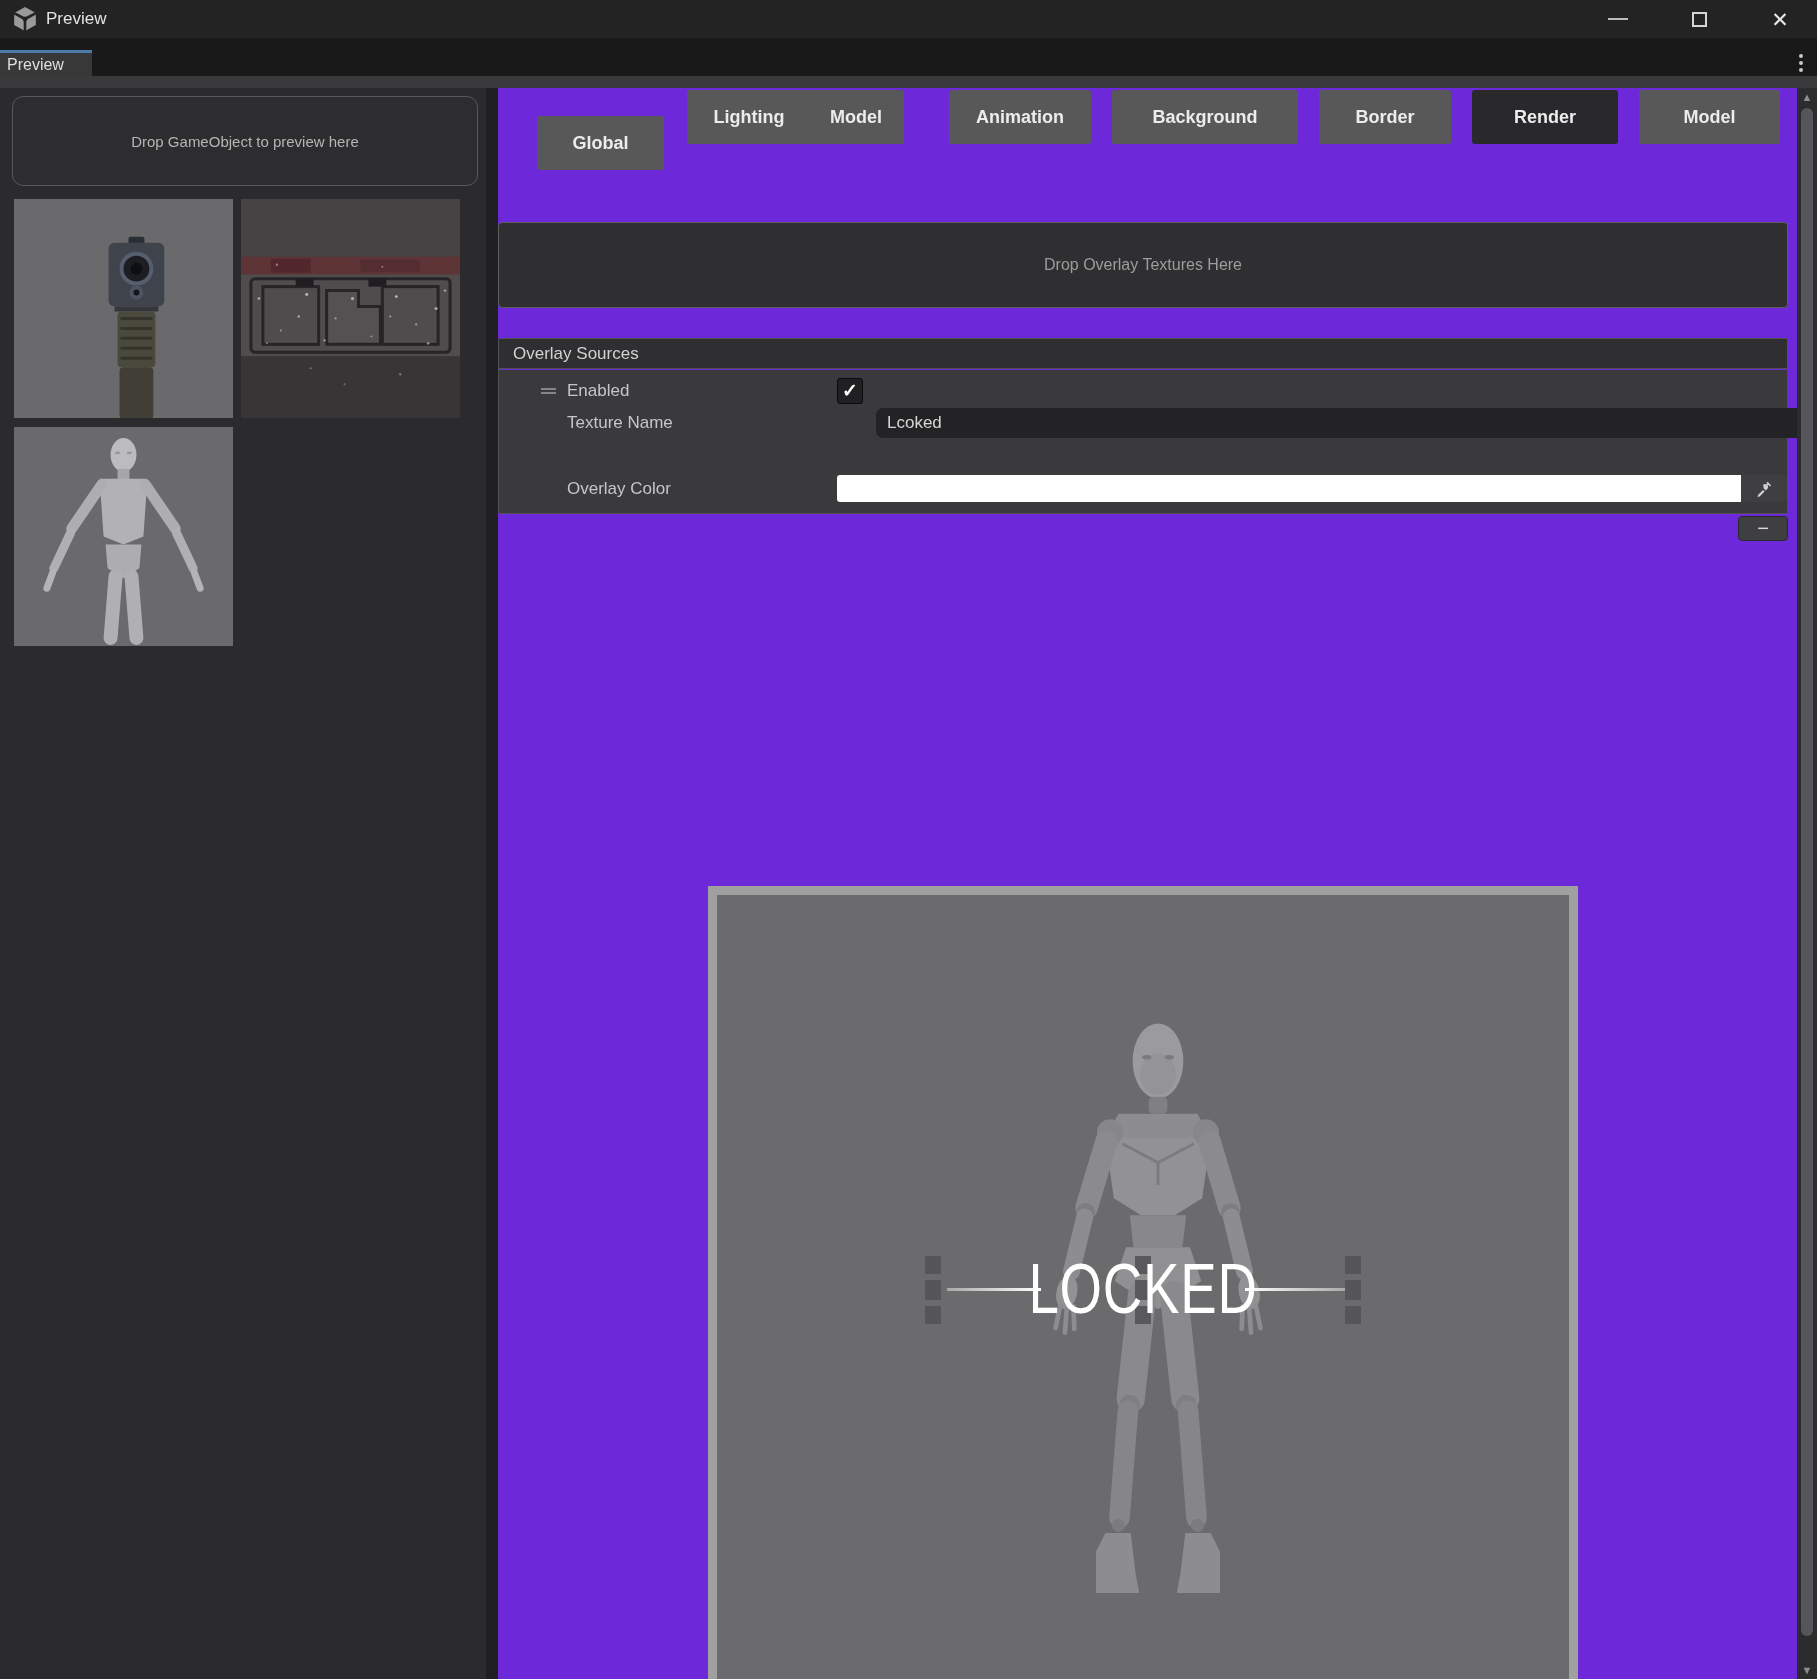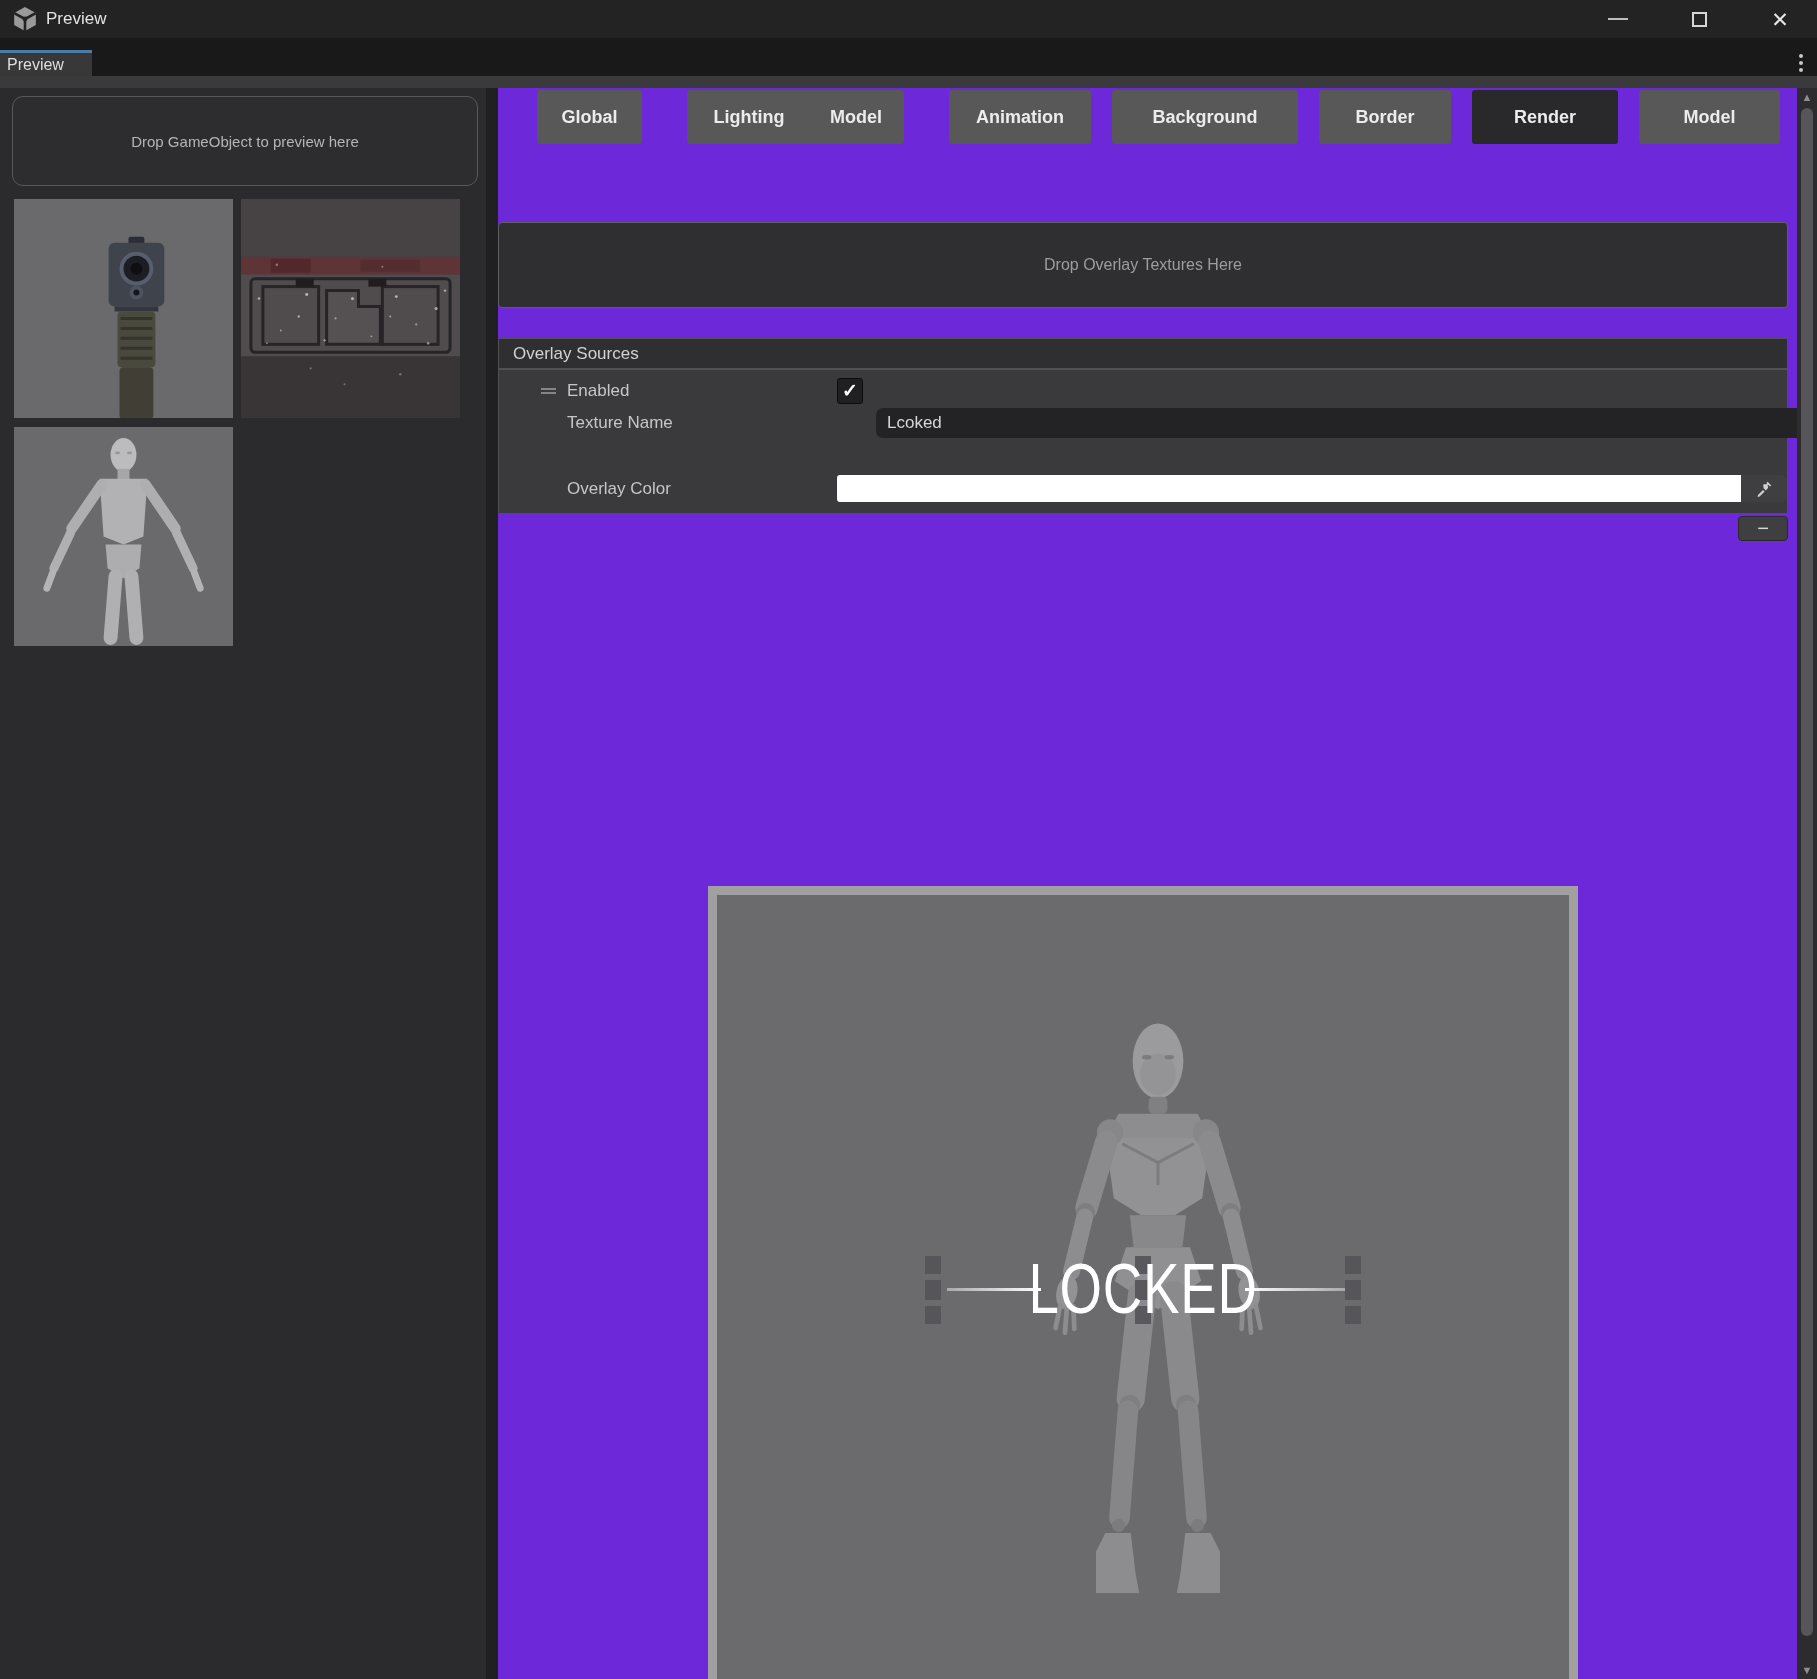--- a/index.html
+++ b/index.html
@@ -198,21 +198,21 @@
           <line x1="181" y1="146" x2="187" y2="162" stroke="#b4b4b7" stroke-width="7" stroke-linecap="round"></line>
           <path d="M92 118 L128 118 L126 142 L110 152 L94 142 Z" fill="#adadb0"></path>
           <line x1="102" y1="150" x2="97" y2="212" stroke="#b0b0b3" stroke-width="14" stroke-linecap="round"></line>
           <line x1="118" y1="150" x2="123" y2="212" stroke="#b0b0b3" stroke-width="14" stroke-linecap="round"></line>
         </g>
       </svg>
     </div>
   </div>
   <div class="vdivider"></div>
 
-  <div class="tbtn" style="left:537px;width:105px;">Global</div>
+  <div class="tbtn" style="left:537px;width:127px;margin-top:26px;">Global</div>
   <div class="tbtn" style="left:687px;width:124px;">Lighting</div>
   <div class="tbtn" style="left:808px;width:96px;">Model</div>
   <div class="tbtn" style="left:949px;width:142px;">Animation</div>
   <div class="tbtn" style="left:1112px;width:186px;">Background</div>
   <div class="tbtn" style="left:1319px;width:132px;">Border</div>
   <div class="tbtn active" style="left:1472px;width:146px;">Render</div>
   <div class="tbtn" style="left:1639px;width:141px;">Model</div>
 
   <div class="drop-ov">Drop Overlay Textures Here</div>
 

